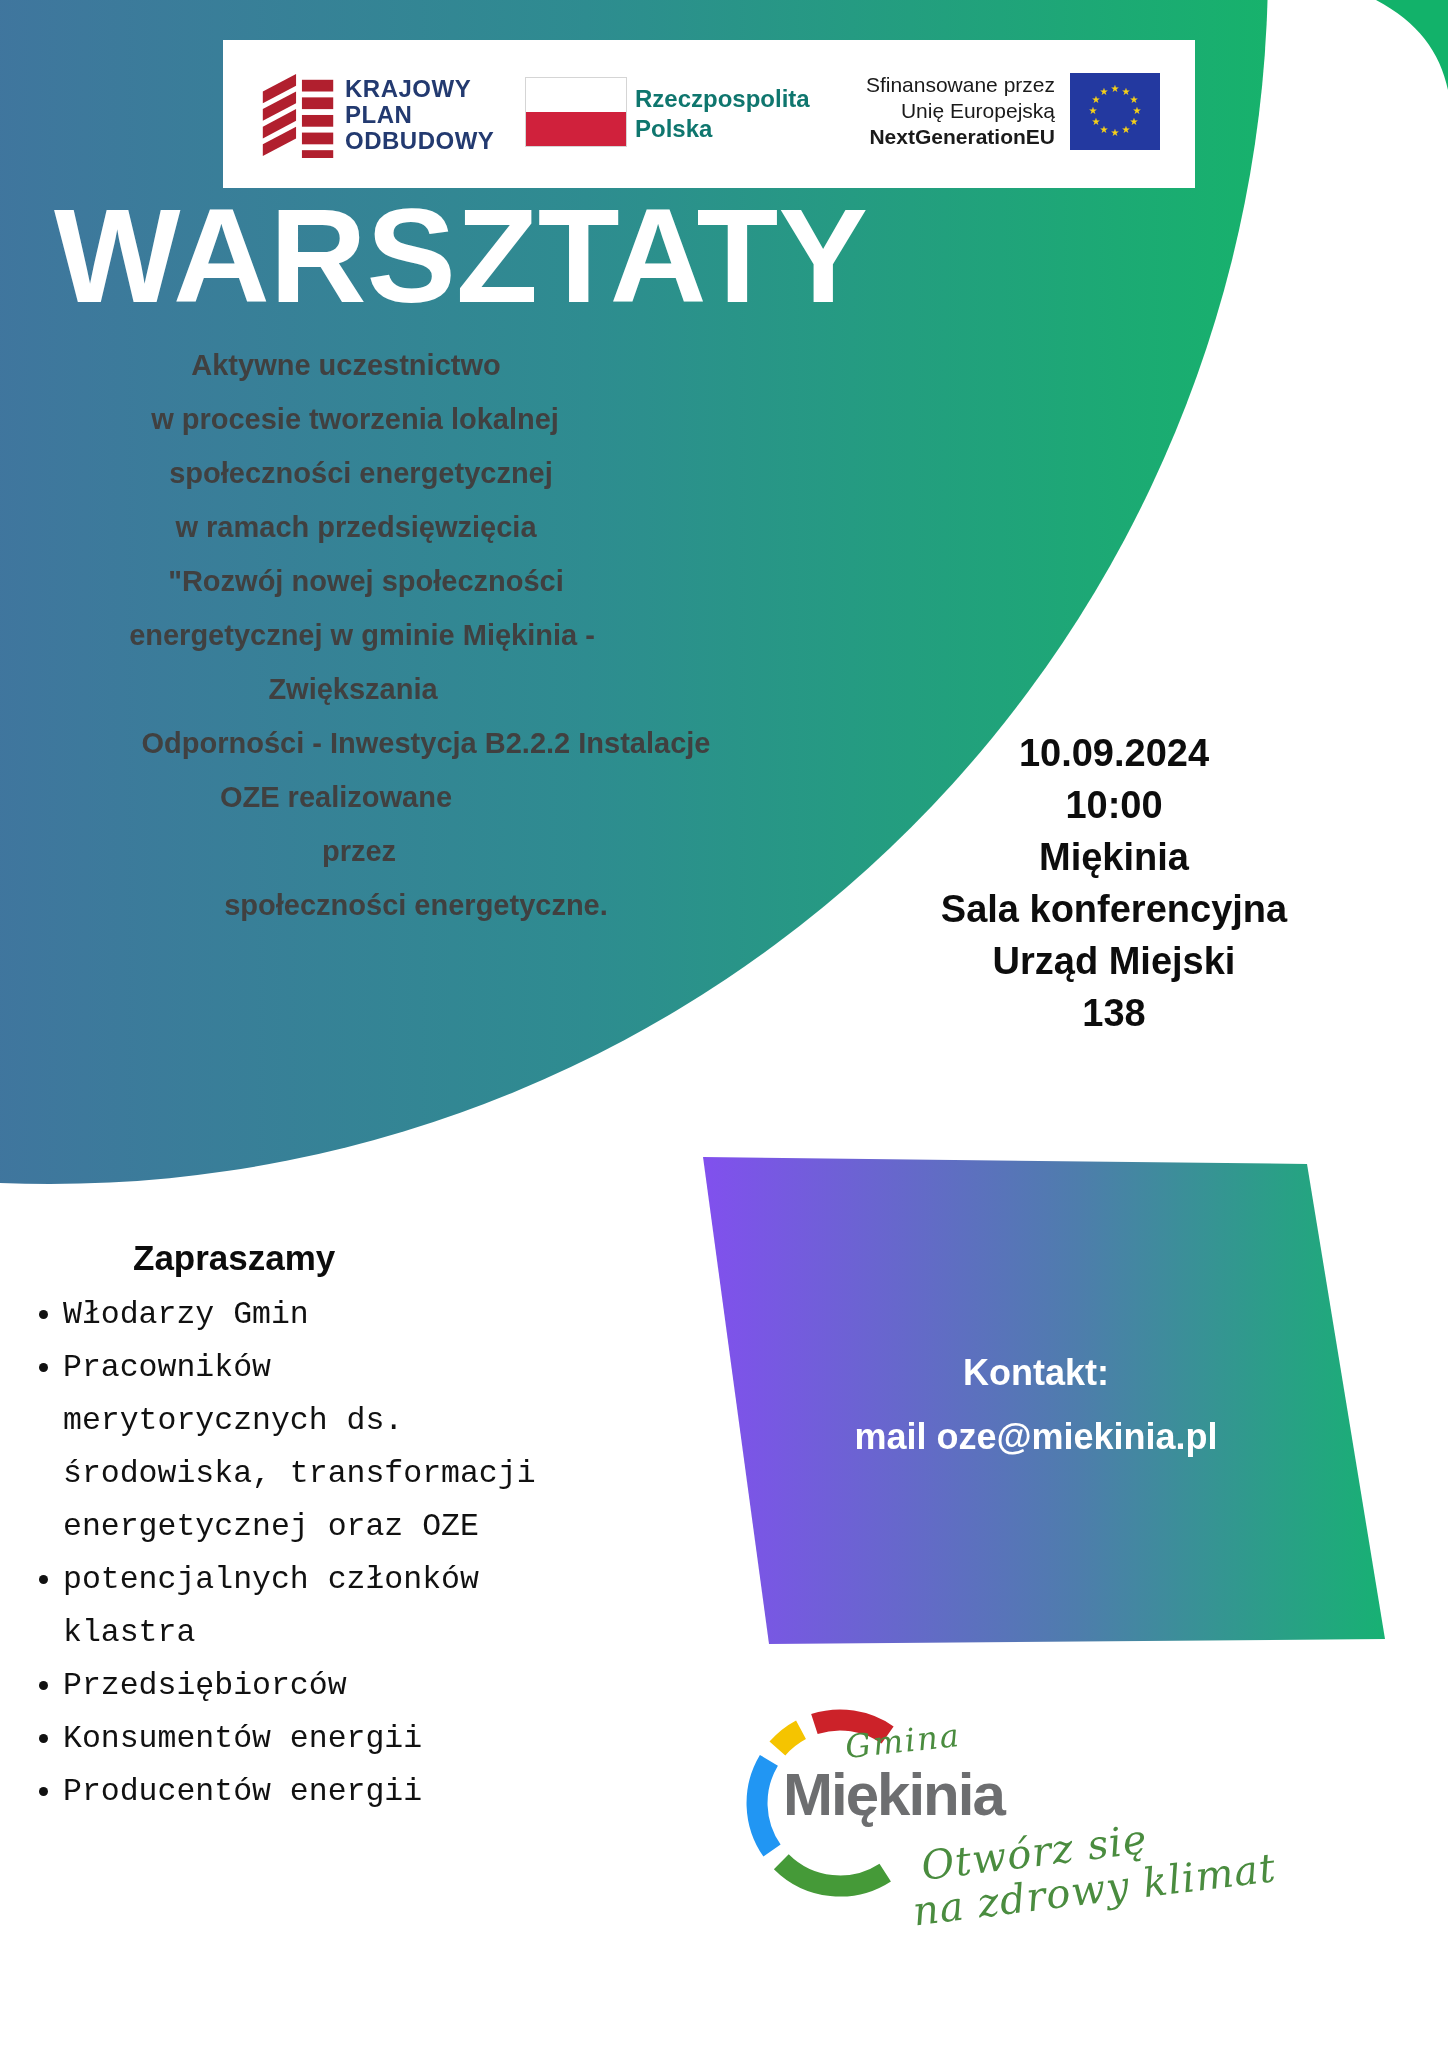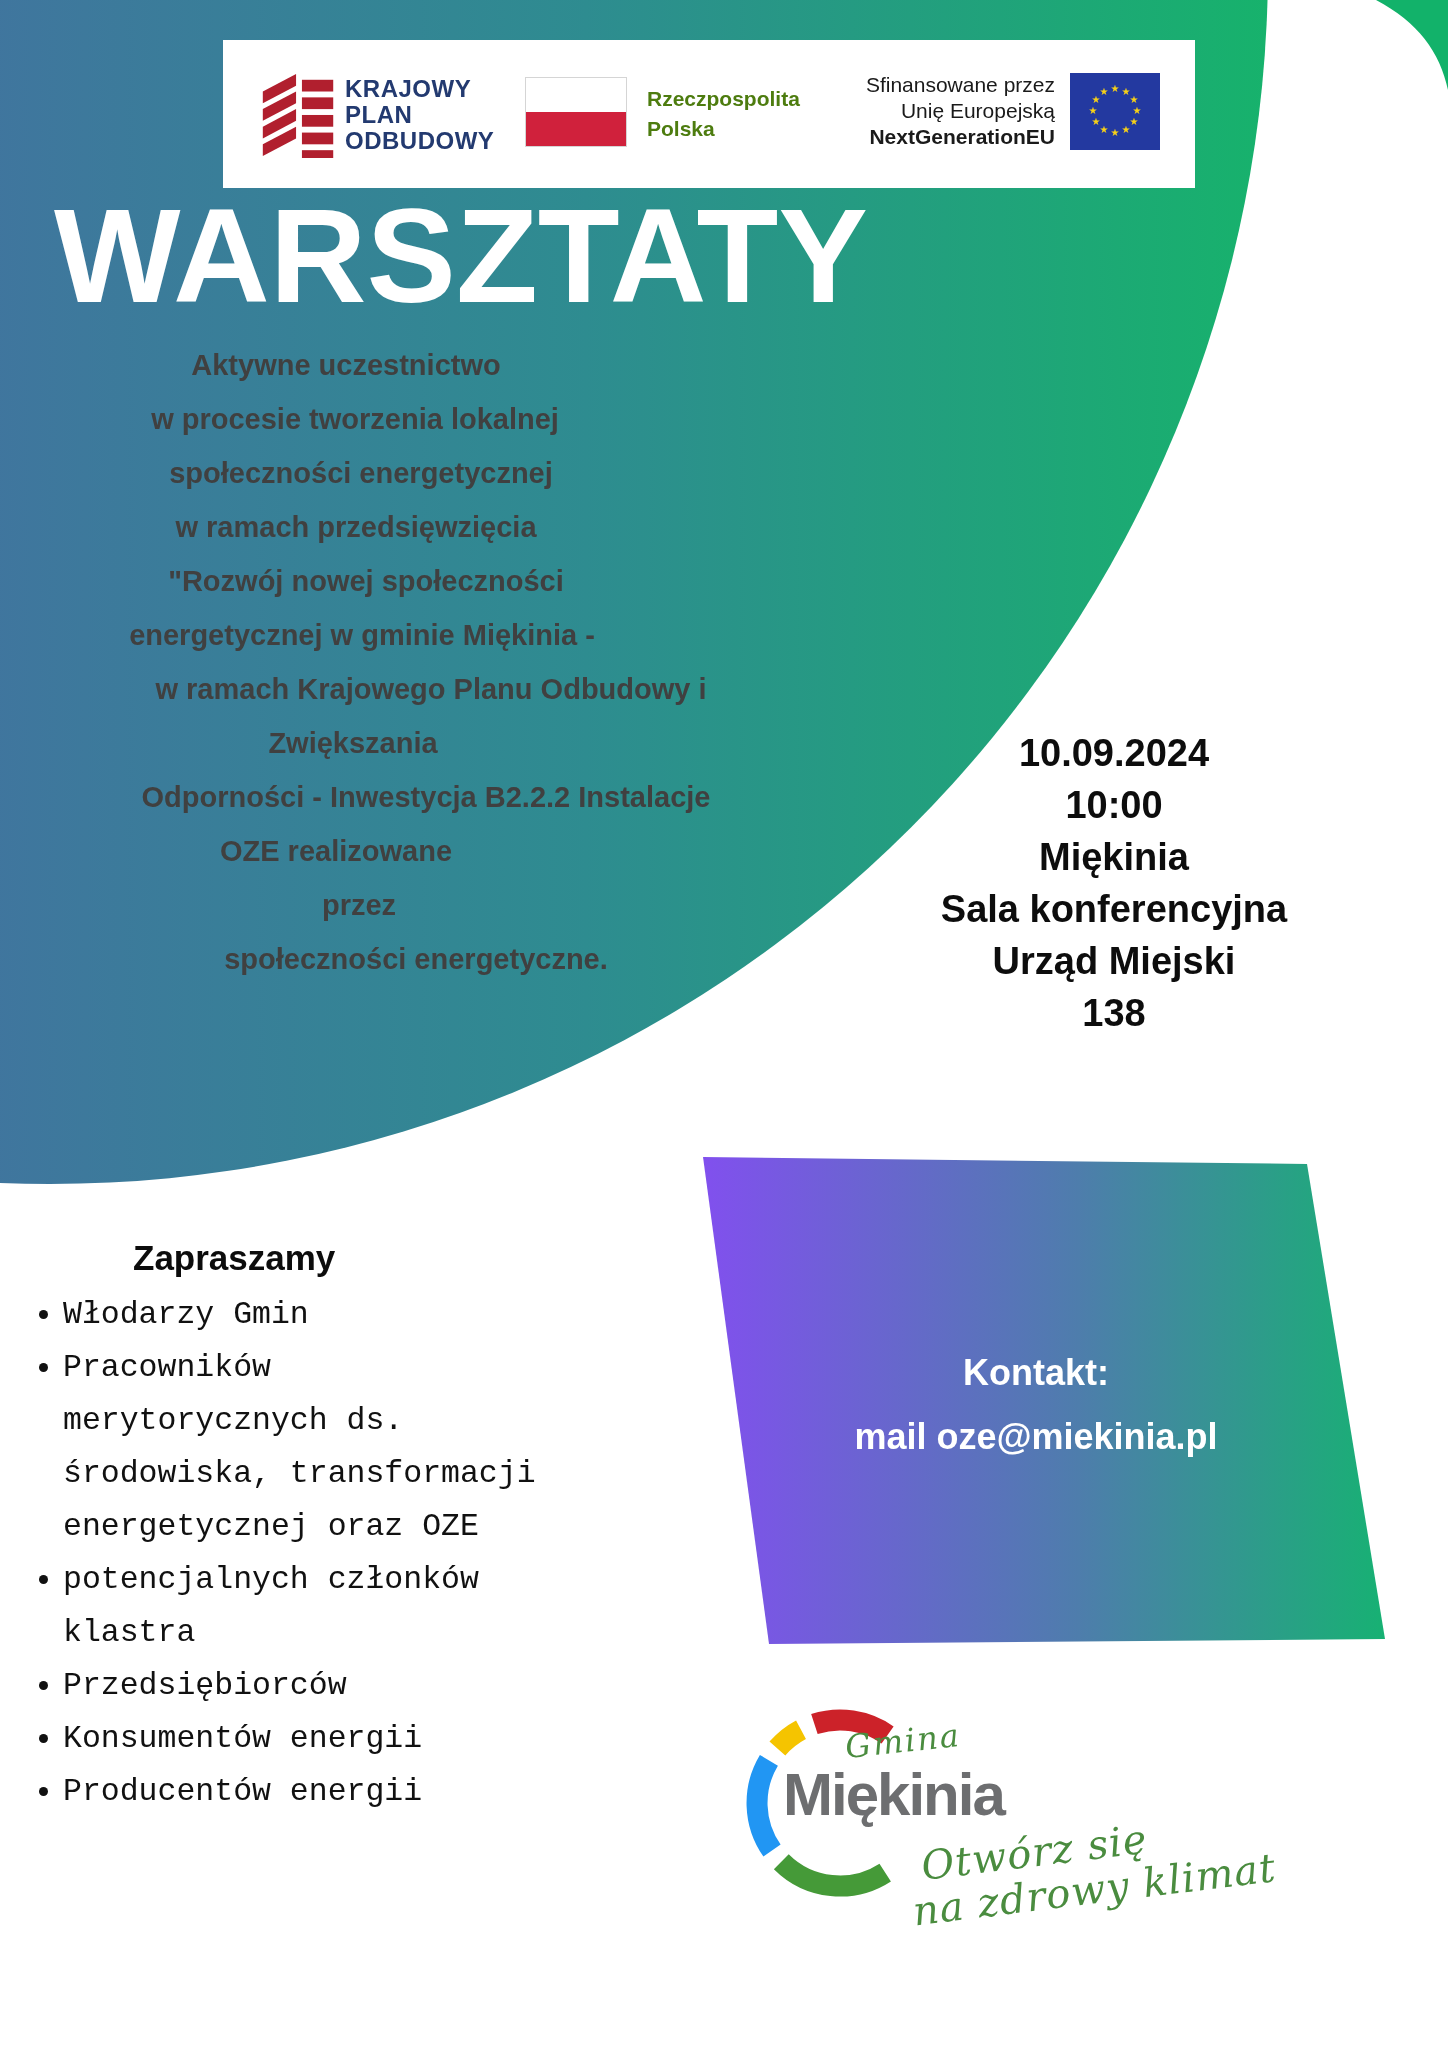--- a/index.html
+++ b/index.html
@@ -26,22 +26,22 @@
     position:absolute;left:122px;top:36px;
     color:#233a70;font-weight:bold;font-size:24px;line-height:26px;letter-spacing:.5px;
   }
   .pl-flag{
     position:absolute;left:302px;top:37px;width:102px;height:70px;
     border:1px solid #d5d5d5;box-sizing:border-box;
   }
   .pl-flag .top{position:absolute;left:0;top:0;width:100%;height:50%;background:#ffffff;}
   .pl-flag .bottom{position:absolute;left:0;bottom:0;width:100%;height:50%;background:#d0213c;}
   .pl-text{
-    position:absolute;left:424px;top:44px;
-    color:#4d7c0f;font-weight:bold;font-size:21px;line-height:30px;
+    position:absolute;left:412px;top:44px;
+    color:#0f766e;font-weight:bold;font-size:24px;line-height:30px;
   }
   .eu-text{
     position:absolute;left:552px;top:32px;width:280px;text-align:right;
     color:#1a1a1a;font-size:21px;line-height:26px;
   }
   .eu-text .b{font-weight:bold;}
   .eu-flag-svg{position:absolute;left:847px;top:33px;width:90px;height:77px;}
   
   .title{
     position:absolute;left:54px;top:196px;width:960px;
@@ -170,21 +170,20 @@
 
   <div class="title">WARSZTATY</div>
 
   <div class="intro">
     <div class="ln1">Aktywne uczestnictwo</div>
     <div class="ln2">w procesie tworzenia lokalnej</div>
     <div class="ln3">społeczności energetycznej</div>
     <div class="ln4">w ramach przedsięwzięcia</div>
     <div class="ln5">"Rozwój nowej społeczności</div>
     <div class="ln6">energetycznej w gminie Miękinia -</div>
-    <div class="ln7">w ramach  Krajowego Planu Odbudowy i</div>
     <div class="ln8">Zwiększania</div>
     <div class="ln9">Odporności -  Inwestycja B2.2.2 Instalacje</div>
     <div class="ln10">OZE realizowane</div>
     <div class="ln11">przez</div>
     <div class="ln12">społeczności energetyczne.</div>
   </div>
 
   <div class="event">
     <div>10.09.2024</div>
     <div>10:00</div>

